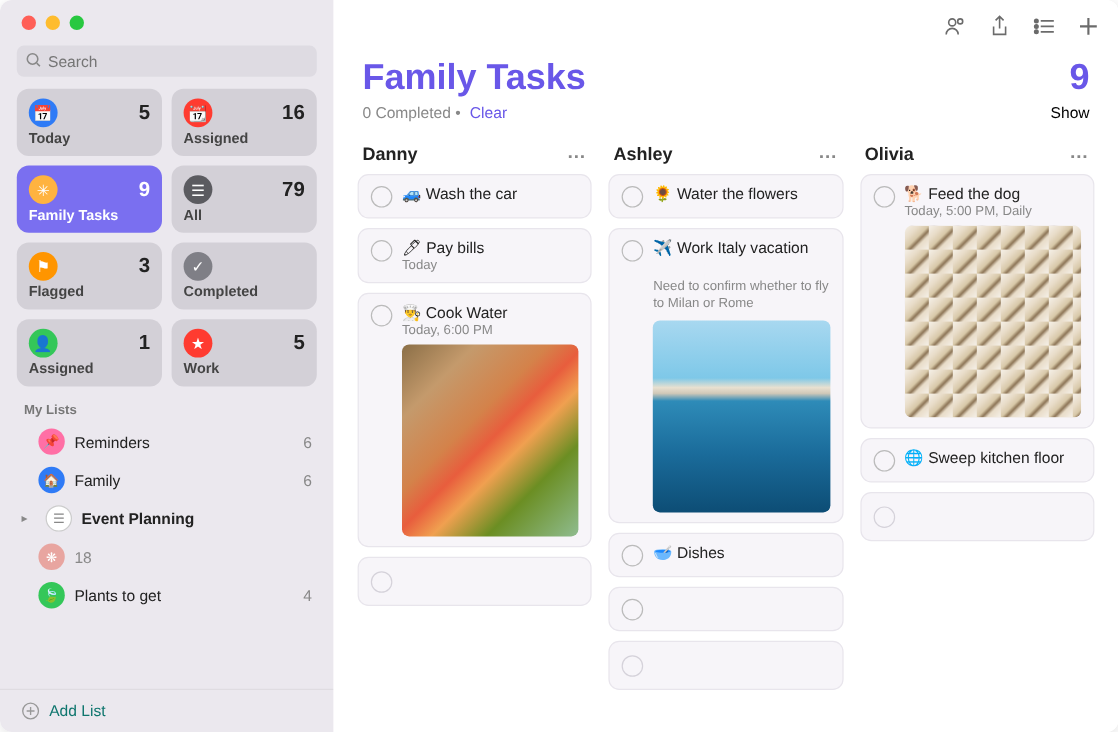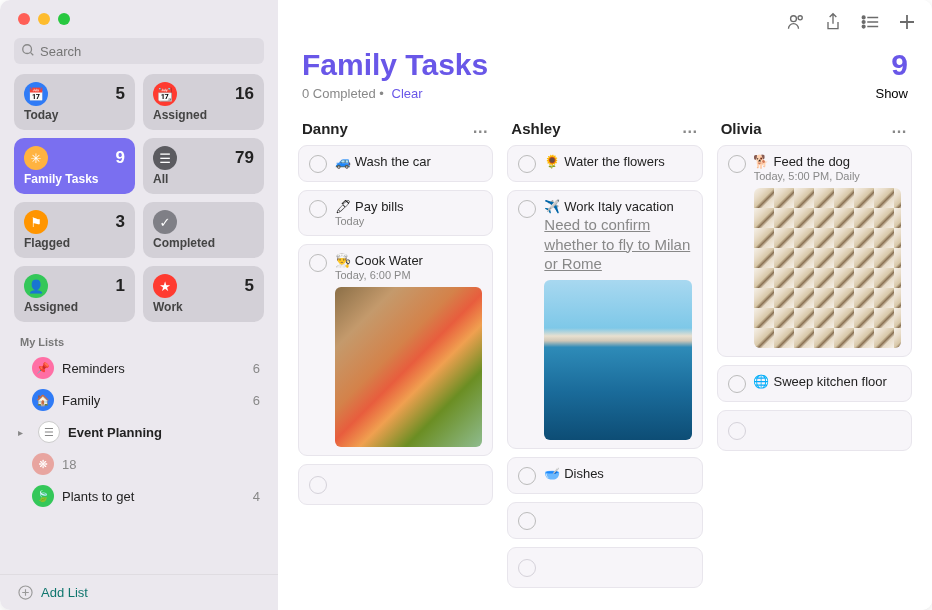--- a/index.html
+++ b/index.html
@@ -45,21 +45,21 @@
 .columns { display: flex; gap: 14px; padding: 0 20px 20px; flex: 1; overflow: hidden; }
 .column { flex: 1; min-width: 0; }
 .col-header { display: flex; justify-content: space-between; align-items: center; padding: 4px 4px 8px; }
 .col-title { font-size: 15px; font-weight: 700; color: #222; }
 .col-more { color: #888; cursor: pointer; font-weight: 700; letter-spacing: 1px; }
 .task { background: #f7f5f9; border: 1px solid #e8e5ec; border-radius: 9px; padding: 8px 10px; margin-bottom: 8px; display: flex; gap: 8px; }
 .task-radio { width: 18px; height: 18px; border: 1.5px solid #bbb; border-radius: 50%; flex-shrink: 0; margin-top: 1px; cursor: pointer; }
 .task-body { flex: 1; min-width: 0; }
 .task-title { font-size: 13px; color: #222; }
 .task-meta { font-size: 11px; color: #888; margin-top: 1px; }
-.task-note { font-size: 15px; color: #888; margin-top: 1px; line-height: 1.3; text-decoration: underline; }
+.task-note { font-size: 11px; color: #888; margin-top: 18px; line-height: 1.3; }
 .task-image { width: 100%; height: 160px; border-radius: 6px; margin-top: 6px; }
 .task.empty { padding: 10px; }
 .task.empty .task-radio { border-color: #d5d2da; }
 .img-food { background: linear-gradient(135deg, #8b6f47 0%, #c49a6c 20%, #d4824a 40%, #e85d3d 50%, #f0a050 60%, #6b8e23 75%, #8fbc8f 100%); }
 .img-sea { background: linear-gradient(to bottom, #a8d8f0 0%, #7ec8e8 30%, #e8e0d0 35%, #d0c8b8 38%, #2e8bb8 42%, #1a6b9a 70%, #0d4d75 100%); }
 .img-dog { background: linear-gradient(135deg, #f5f0e8 0%, #e8dcc8 30%, #d8c8a8 50%, #8b7355 60%, #e8dcc8 70%, #f5f0e8 100%); background-size: 20px 20px; }
 </style>
 </head>
 <body>
 

